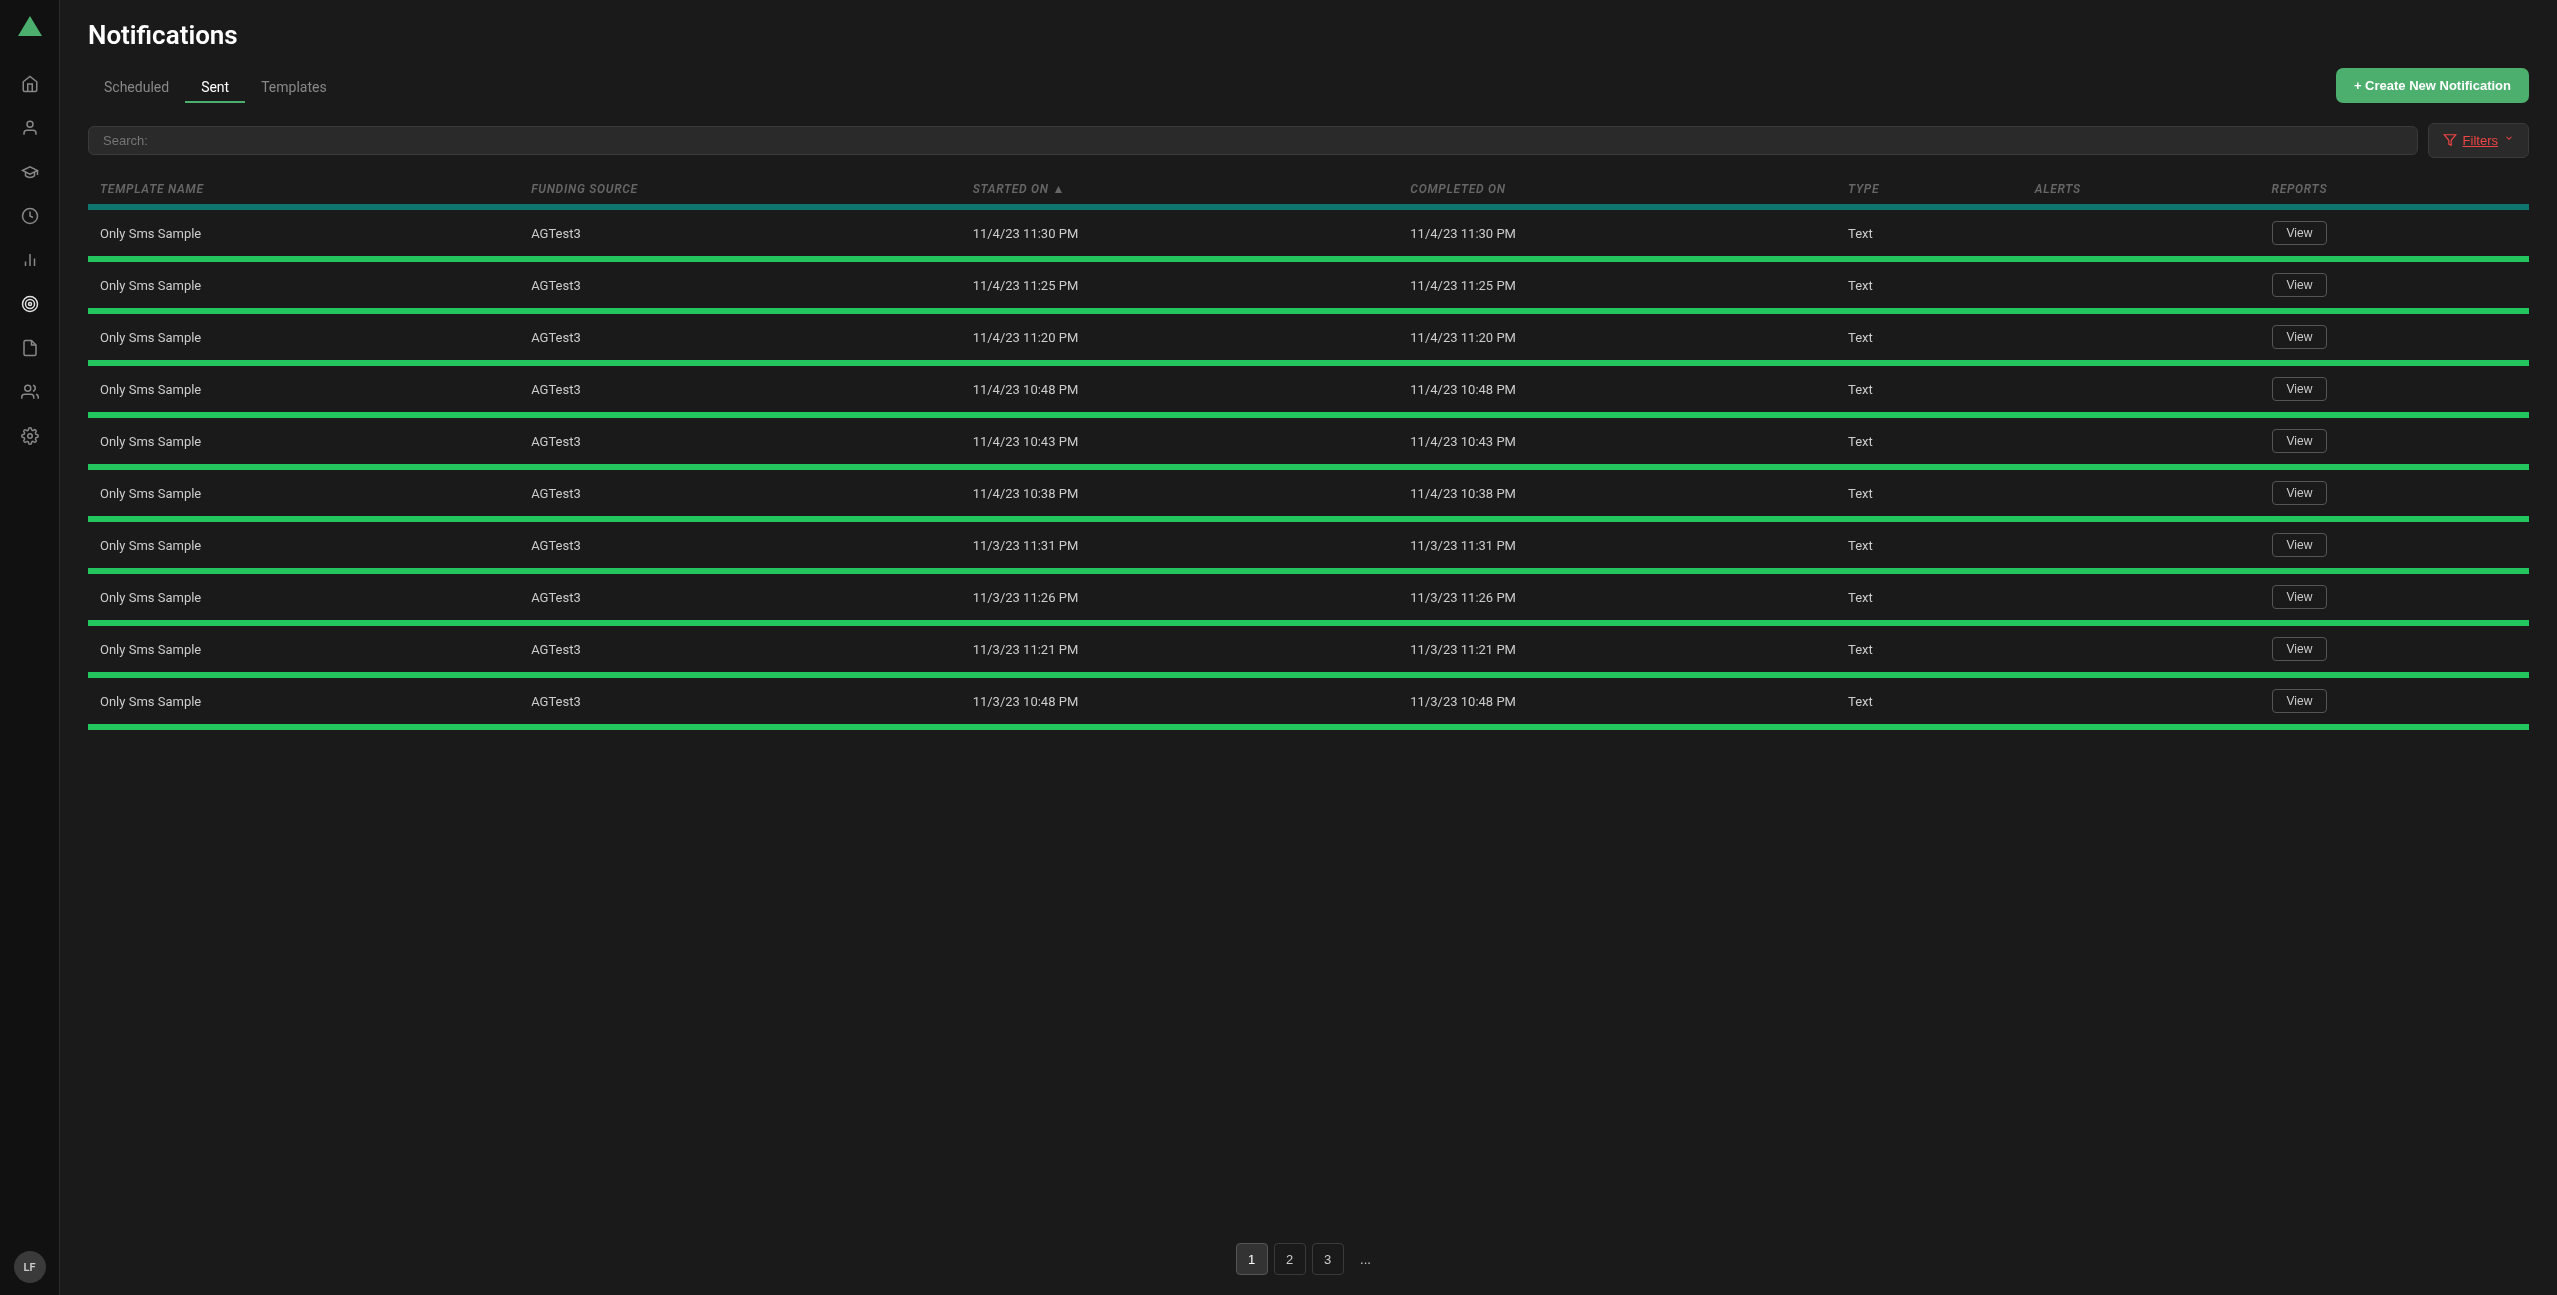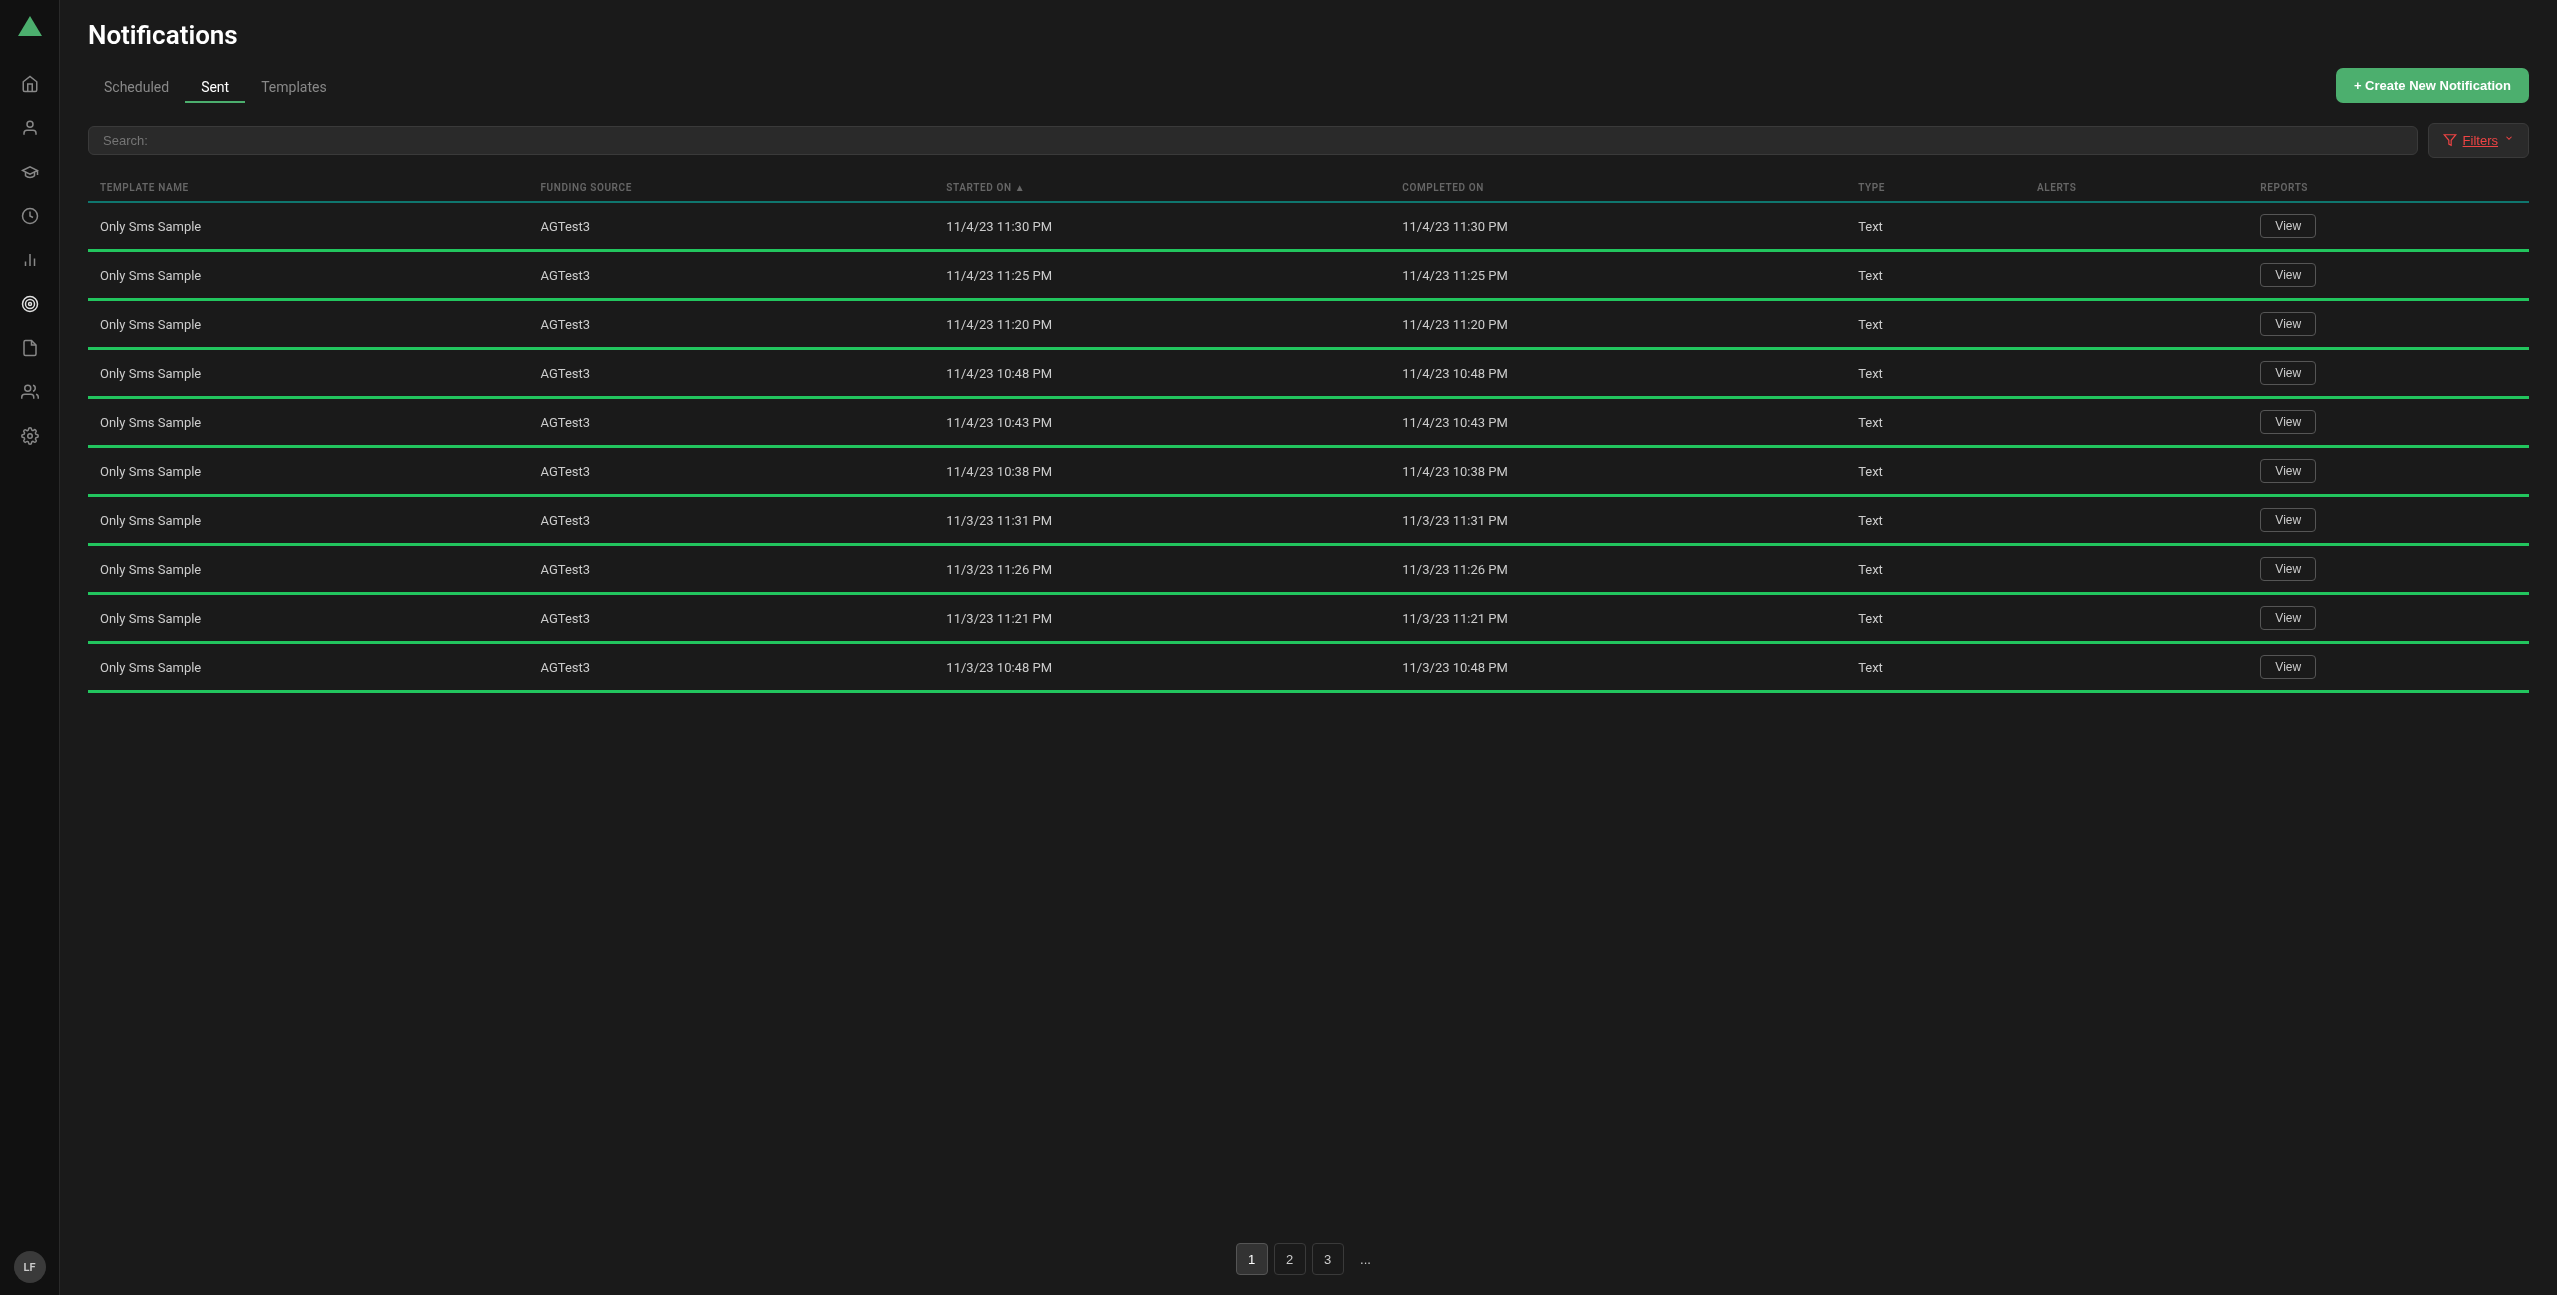--- a/index.html
+++ b/index.html
@@ -165,30 +165,31 @@
     .table-wrap {
       flex: 1;
       overflow: auto;
     }
     table {
       width: 100%;
       border-collapse: collapse;
     }
     thead th {
       text-align: left;
-      font-size: 10px;
+      font-size: 12px;
       font-weight: 600;
       color: #666;
       letter-spacing: 0.06em;
       text-transform: uppercase;
       padding: 8px 12px;
-      border-bottom: 2px solid #0f766e;
+      border-bottom: 6px solid #0f766e;
+      font-style: italic;
     }
     tbody tr {
-      border-bottom: 3px solid #22c55e;
+      border-bottom: 6px solid #22c55e;
     }
     tbody td {
       padding: 11px 12px;
       color: #cccccc;
       font-size: 13px;
     }
     .view-btn {
       background: transparent;
       border: 1px solid #555;
       color: #ccc;

